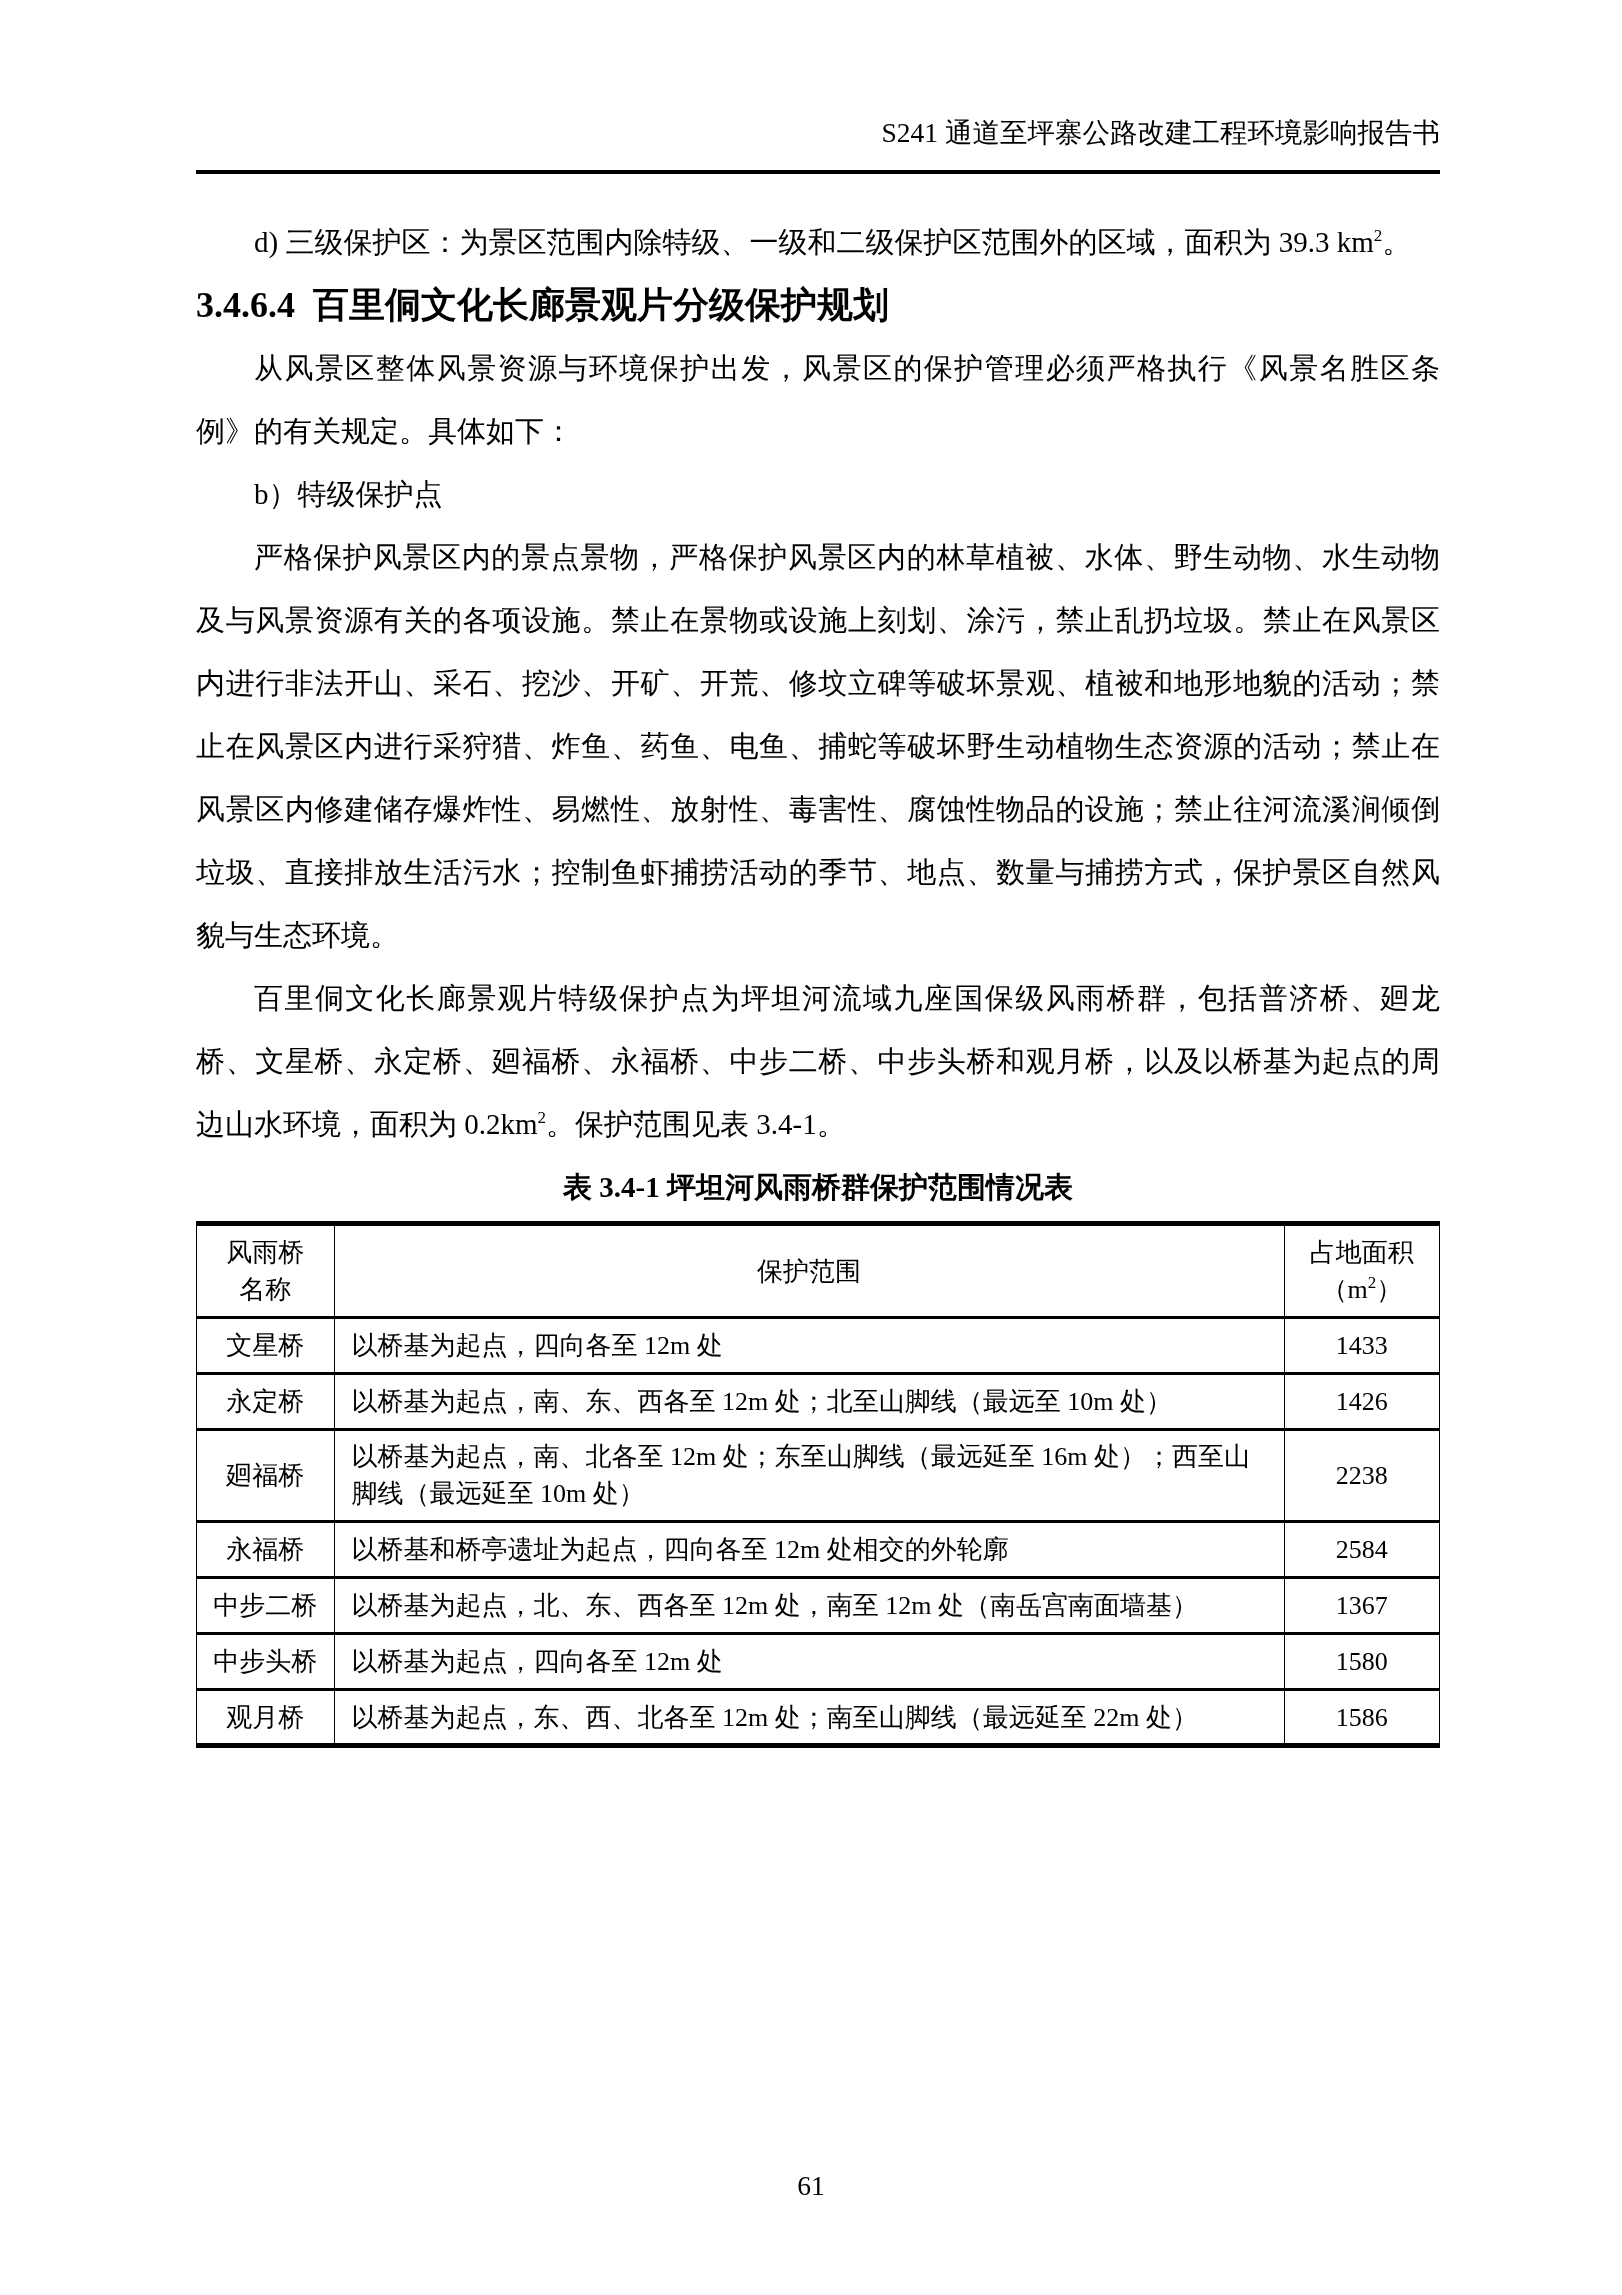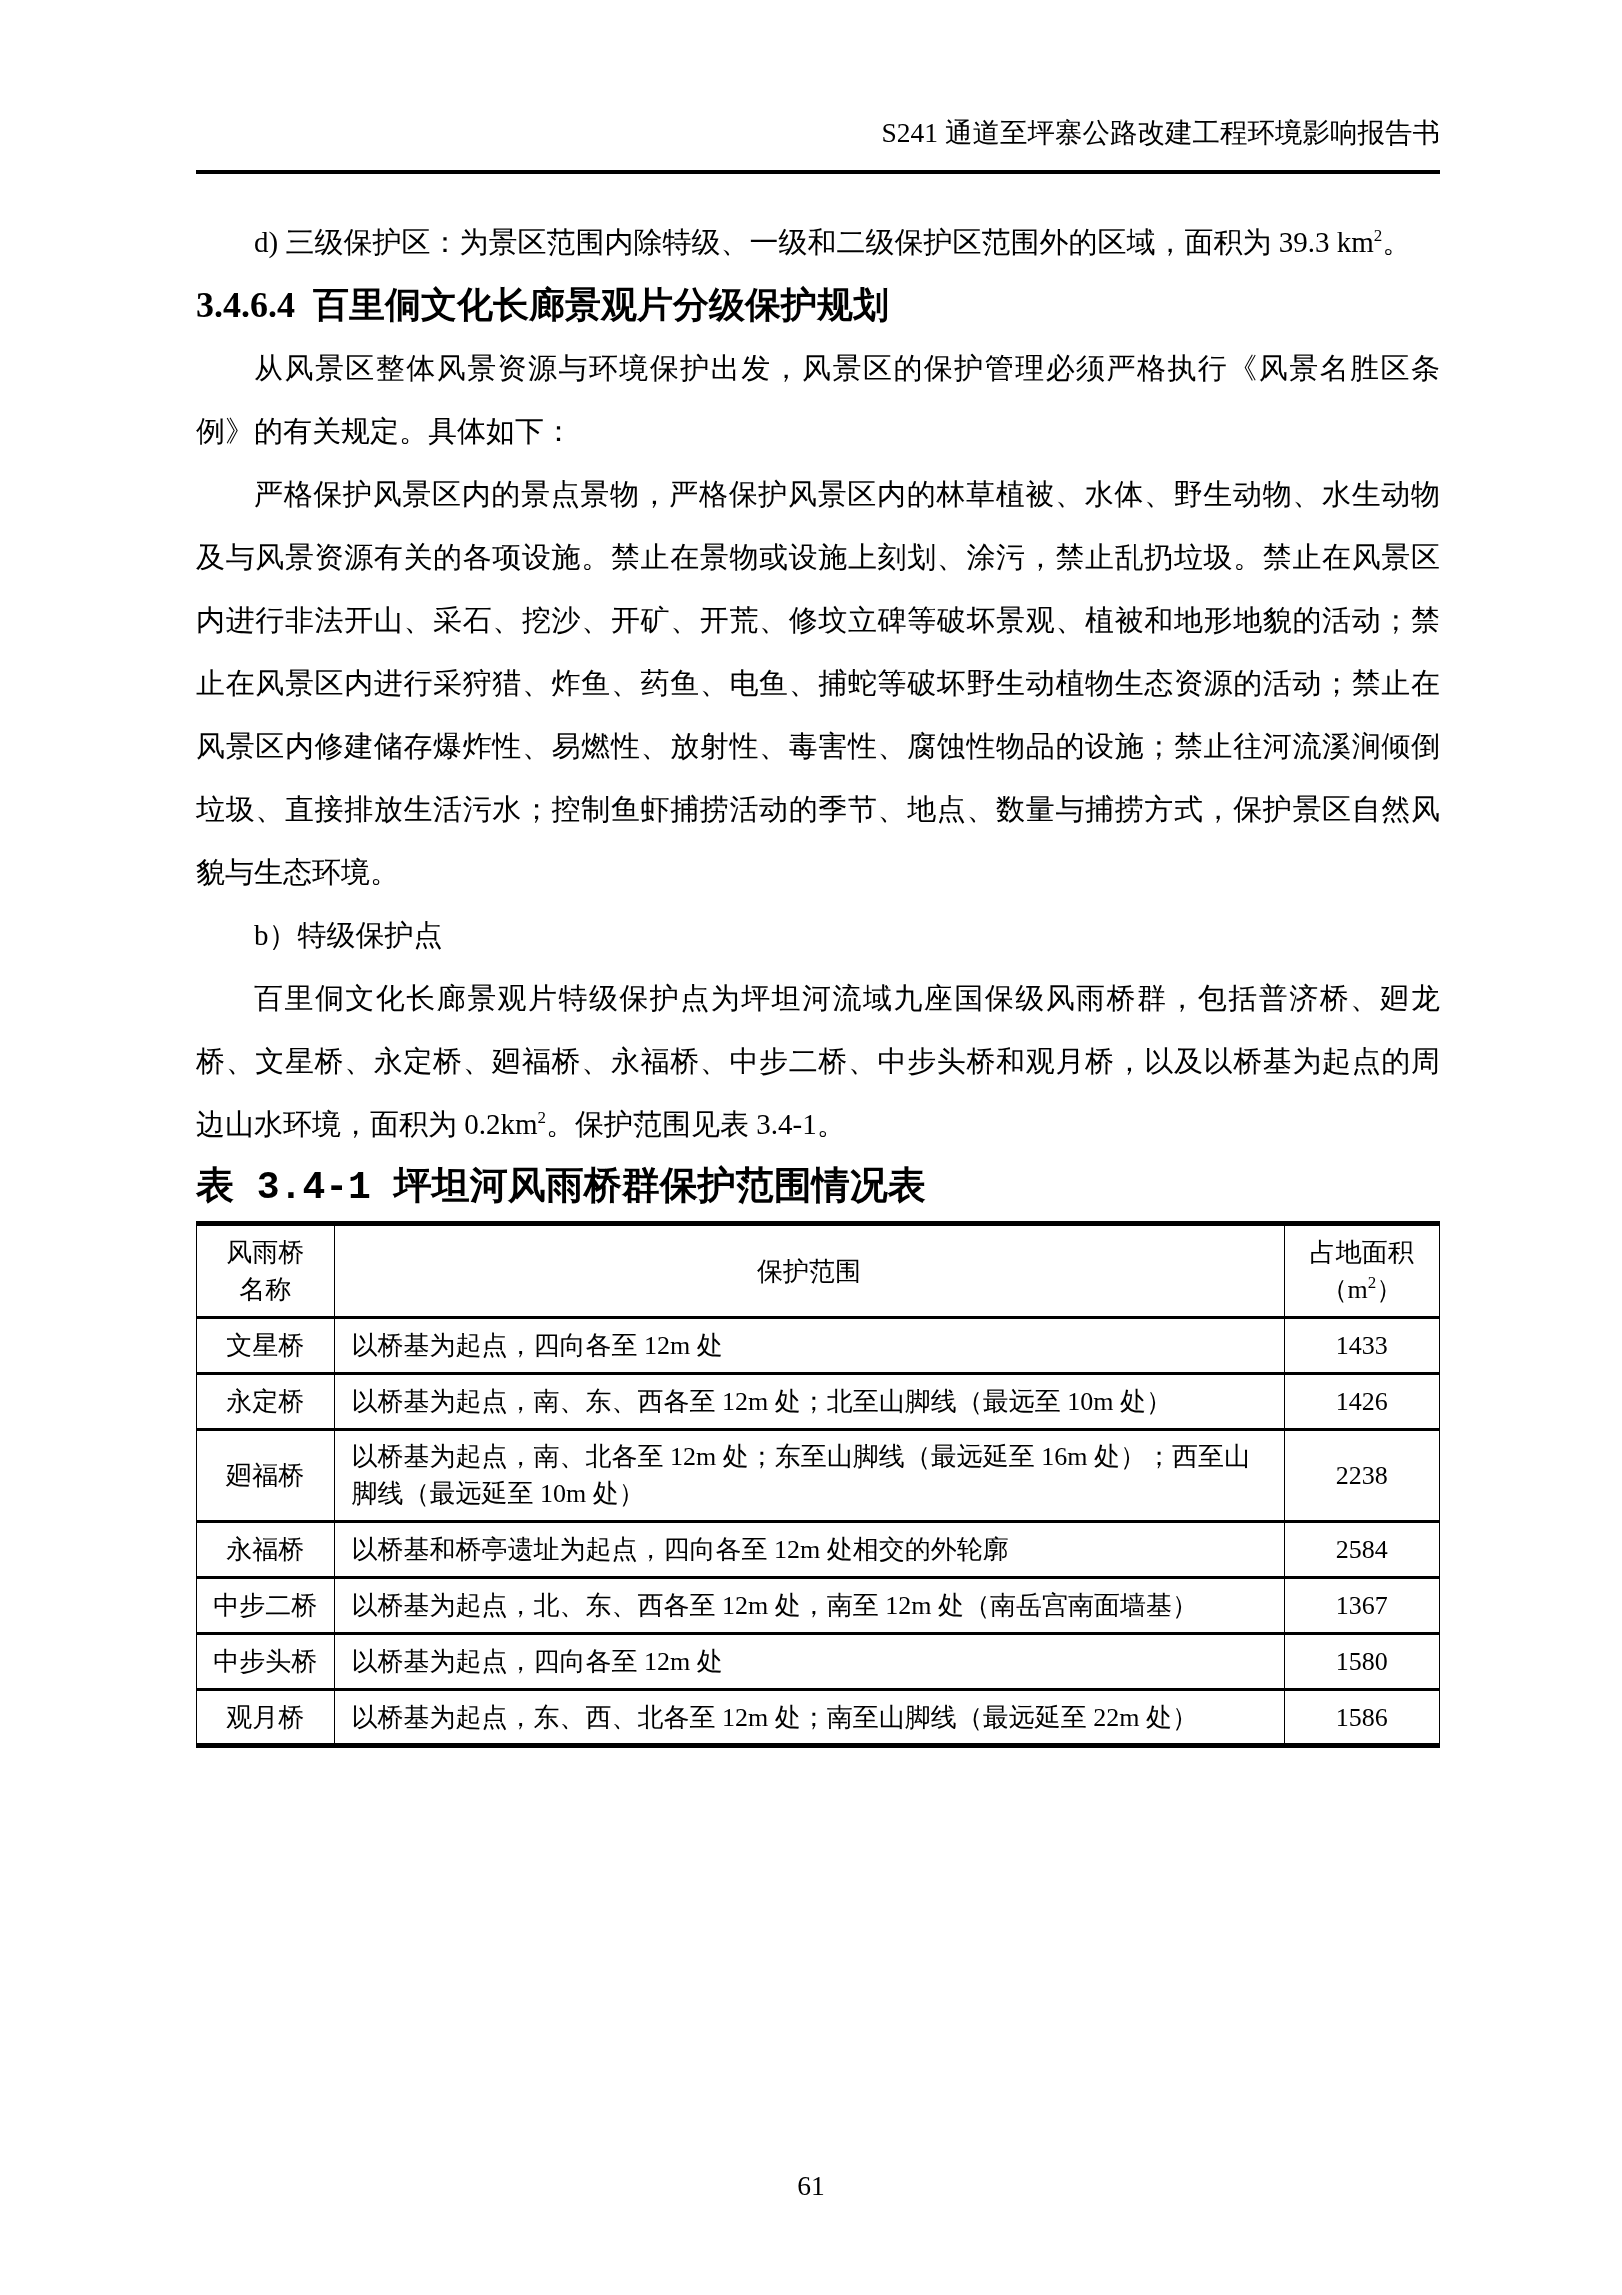--- a/index.html
+++ b/index.html
@@ -35,23 +35,24 @@
     font-weight: bold;
     font-size: 36px;
     white-space: pre-wrap;
   }
   sup.exp {
     font-size: 17px;
     line-height: 0;
     vertical-align: super;
   }
   .table-title {
-    font-family: Liberation Mono, monospace;
+    text-align: center;
+    font-family: Liberation Serif, serif;
     font-weight: bold;
-    font-size: 38px;
+    font-size: 29px;
     line-height: 63px;
     margin: 0;
   }
   table.protection {
     width: 100%;
     border-collapse: collapse;
     table-layout: fixed;
     font-size: 26px;
     line-height: 37px;
     margin-top: 2.6px;
@@ -95,23 +96,23 @@
 
   <div class="content">
 
     <p class="indent"><span>d) 三级保护区：为景区范围内除特级、一级和二级保护区范围外的区域，面积为 39.3 km</span><sup class="exp">2</sup><span>。</span></p>
 
     <p class="heading">3.4.6.4  百里侗文化长廊景观片分级保护规划</p>
 
 
     <p class="indent">从风景区整体风景资源与环境保护出发，风景区的保护管理必须严格执行《风景名胜区条例》的有关规定。具体如下：</p>
 
+    <p class="indent">b）特级保护点</p>
+
     <p class="indent">严格保护风景区内的景点景物，严格保护风景区内的林草植被、水体、野生动物、水生动物及与风景资源有关的各项设施。禁止在景物或设施上刻划、涂污，禁止乱扔垃圾。禁止在风景区内进行非法开山、采石、挖沙、开矿、开荒、修坟立碑等破坏景观、植被和地形地貌的活动；禁止在风景区内进行采狩猎、炸鱼、药鱼、电鱼、捕蛇等破坏野生动植物生态资源的活动；禁止在风景区内修建储存爆炸性、易燃性、放射性、毒害性、腐蚀性物品的设施；禁止往河流溪涧倾倒垃圾、直接排放生活污水；控制鱼虾捕捞活动的季节、地点、数量与捕捞方式，保护景区自然风貌与生态环境。</p>
-
-    <p class="indent">b）特级保护点</p>
 
     <p class="indent"><span>百里侗文化长廊景观片特级保护点为坪坦河流域九座国保级风雨桥群，包括普济桥、廻龙桥、文星桥、永定桥、廻福桥、永福桥、中步二桥、中步头桥和观月桥，以及以桥基为起点的周边山水环境，面积为 0.2km</span><sup class="exp">2</sup><span>。保护范围见表 3.4-1。</span></p>
 
     <p class="table-title">表 3.4-1 坪坦河风雨桥群保护范围情况表</p>
 
     <table class="protection">
       <thead>
         <tr>
           <th class="col-name"><span>风雨桥</span><br><span>名称</span></th>
           <th class="col-range" style="text-align:center;">保护范围</th>

